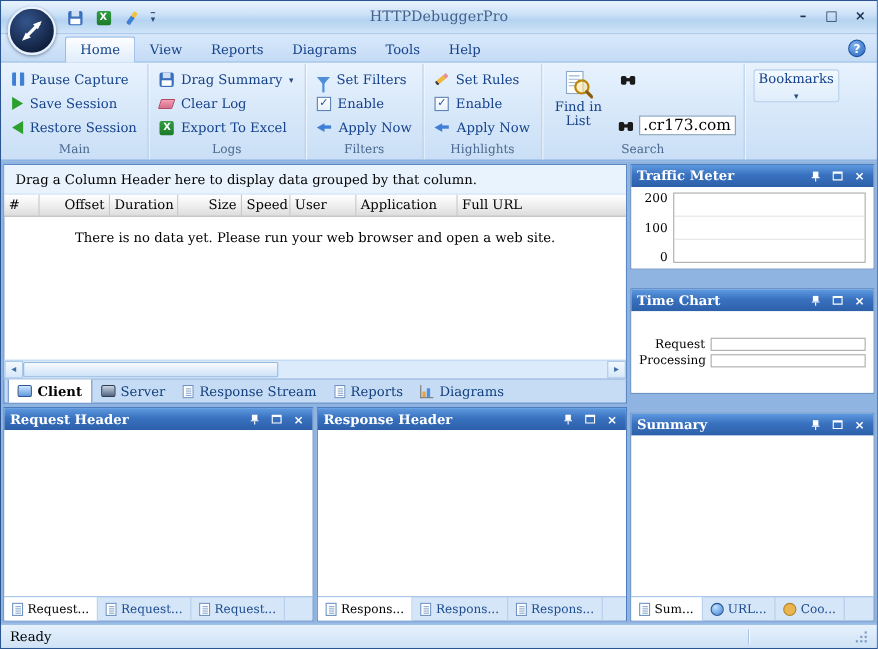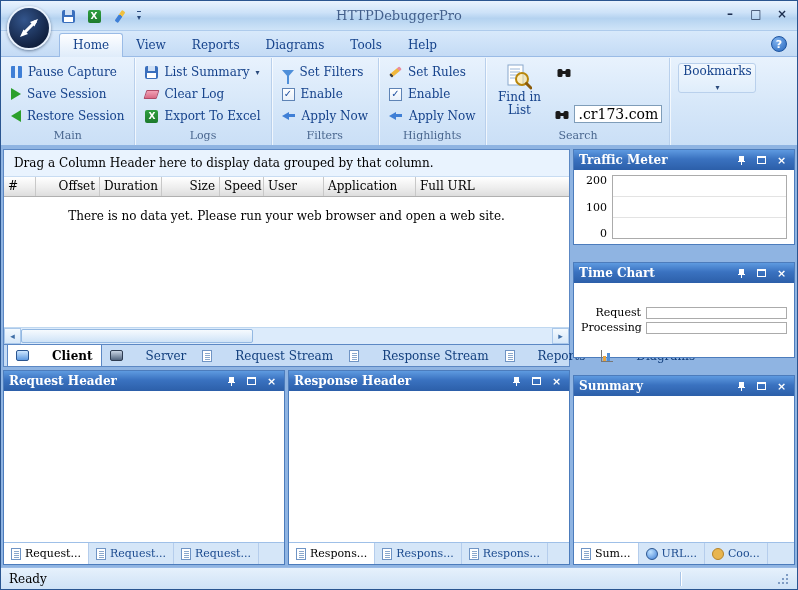--- a/index.html
+++ b/index.html
@@ -79,21 +79,21 @@
 .col{padding:2px 4px;border-right:1px solid #c8c8c8;overflow:hidden;white-space:nowrap;cursor:pointer}
 .c0{flex:0 0 32px}.c1{flex:0 0 64px;text-align:right}.c2{flex:0 0 62px;text-align:right}.c3{flex:0 0 58px;text-align:right}.c4{flex:0 0 44px}.c5{flex:0 0 60px}.c6{flex:0 0 92px}.c7{flex:1;border-right:none}
 .gridbody{flex:1;color:#000;overflow:hidden}
 .emptymsg{margin-top:12px;text-align:center}
 .hscroll{flex:0 0 17px;display:flex;align-items:stretch;background:#dcebfb;border-top:1px solid #c0d8f0}
 .sarrow{flex:0 0 17px;display:flex;align-items:center;justify-content:center;color:#3f6ea6;font-size:9px;background:linear-gradient(#f3f9fe,#d7e8f9);border:1px solid #aac8ea;cursor:pointer}
 .sthumb{flex:0 0 232px;margin:1px 0;background:linear-gradient(#f6fafe,#cfe3f7);border:1px solid #93b8e2;border-radius:2px;cursor:pointer}
 .strack{flex:1}
 
 .viewtabs{flex:0 0 22px;display:flex;align-items:stretch;background:#c6dcf5;border:1px solid #5c88c4;border-top:none;padding-left:3px}
-.vtab{display:flex;align-items:center;gap:23px;padding:0 8px;color:#123f7d;cursor:pointer;white-space:nowrap}
+.vtab{display:flex;align-items:center;gap:5px;padding:0 8px;color:#123f7d;cursor:pointer;white-space:nowrap}
 .vtab.active{background:#fff;border-left:1px solid #5c88c4;border-right:1px solid #5c88c4;color:#000;font-weight:bold}
 
 .panelsrow{flex:1;display:flex;gap:3px;margin-top:3px;min-height:0}
 .panel{display:flex;flex-direction:column;border:1px solid #4c7cbc;background:#fff;min-height:0}
 .panel.half{flex:1}
 .ptitle{flex:0 0 20px;display:flex;align-items:center;gap:5px;padding:0 5px;background:linear-gradient(#5e9ae0,#3a72c0 45%,#2c5fa9);color:#fff;font-weight:bold;cursor:default}
 .ptitle .grow{flex:1}
 .pbtn{width:15px;height:15px;display:flex;align-items:center;justify-content:center;color:#fff;font-weight:bold;font-size:11px;cursor:pointer}
 .pbody{flex:1;background:#fff;min-height:0}
 .ptabs{flex:0 0 22px;display:flex;background:#d5e6f8;border-top:1px solid #9fc0e8}
@@ -181,21 +181,21 @@
       </div>
         </div>
       <div class="glabel">Main</div>
     </div>
 
     <div class="rgroup">
       <div class="gbody">
           <div class="gcol">
         <div class="rbtn">
           <span class="ic ic-floppy"></span>
-          <span>List Summary</span>
+          <span>Drag Summary</span>
           <span class="ddarrow glyph">▾</span>
         </div>
         <div class="rbtn">
           <span class="ic ic-eraser"></span>
           <span>Clear Log</span>
         </div>
         <div class="rbtn">
           <span class="ic ic-excel"></span>
           <span>Export To Excel</span>
         </div>
@@ -327,24 +327,20 @@
         <div class="vtab active">
           <span class="ic ic-mon"></span>
           <span>Client</span>
         </div>
         <div class="vtab">
           <span class="ic ic-mon dark"></span>
           <span>Server</span>
         </div>
         <div class="vtab">
           <span class="ic ic-docsm"></span>
-          <span>Request Stream</span>
-        </div>
-        <div class="vtab">
-          <span class="ic ic-docsm"></span>
           <span>Response Stream</span>
         </div>
         <div class="vtab">
           <span class="ic ic-docsm"></span>
           <span>Reports</span>
         </div>
         <div class="vtab">
           <span class="ic ic-chart"></span>
           <span>Diagrams</span>
         </div>

